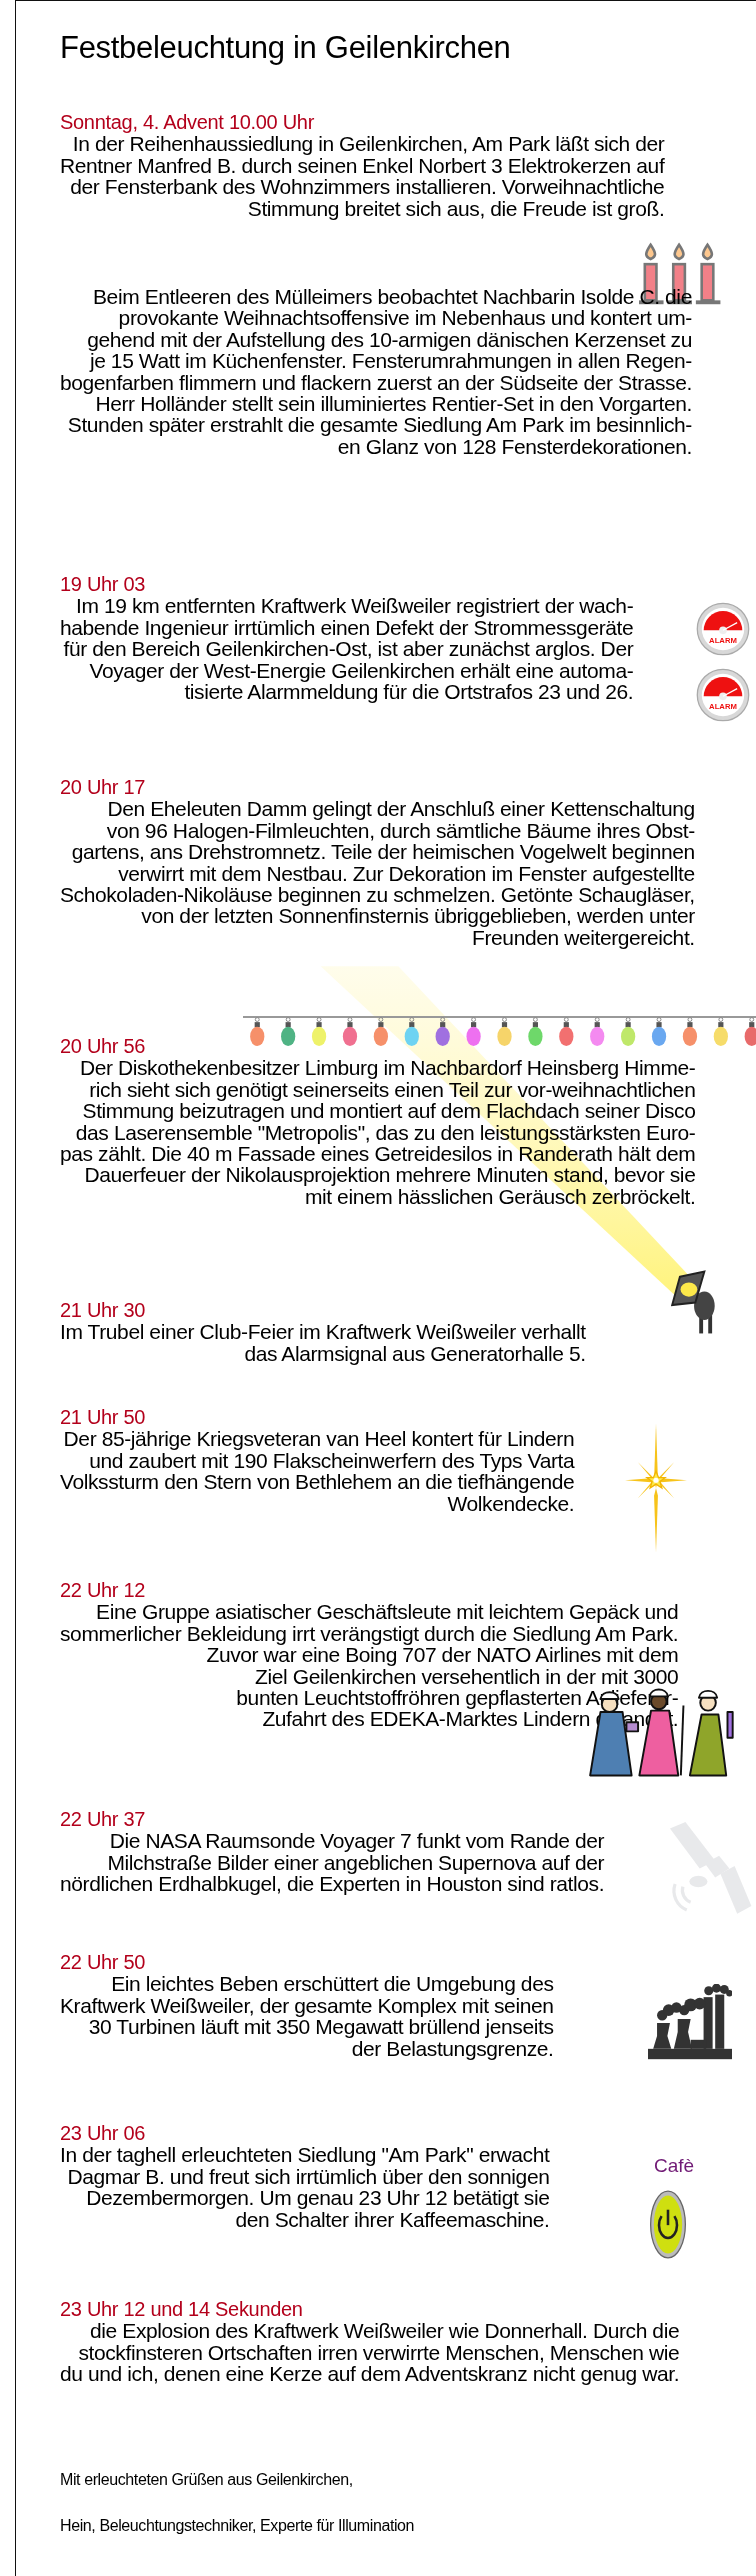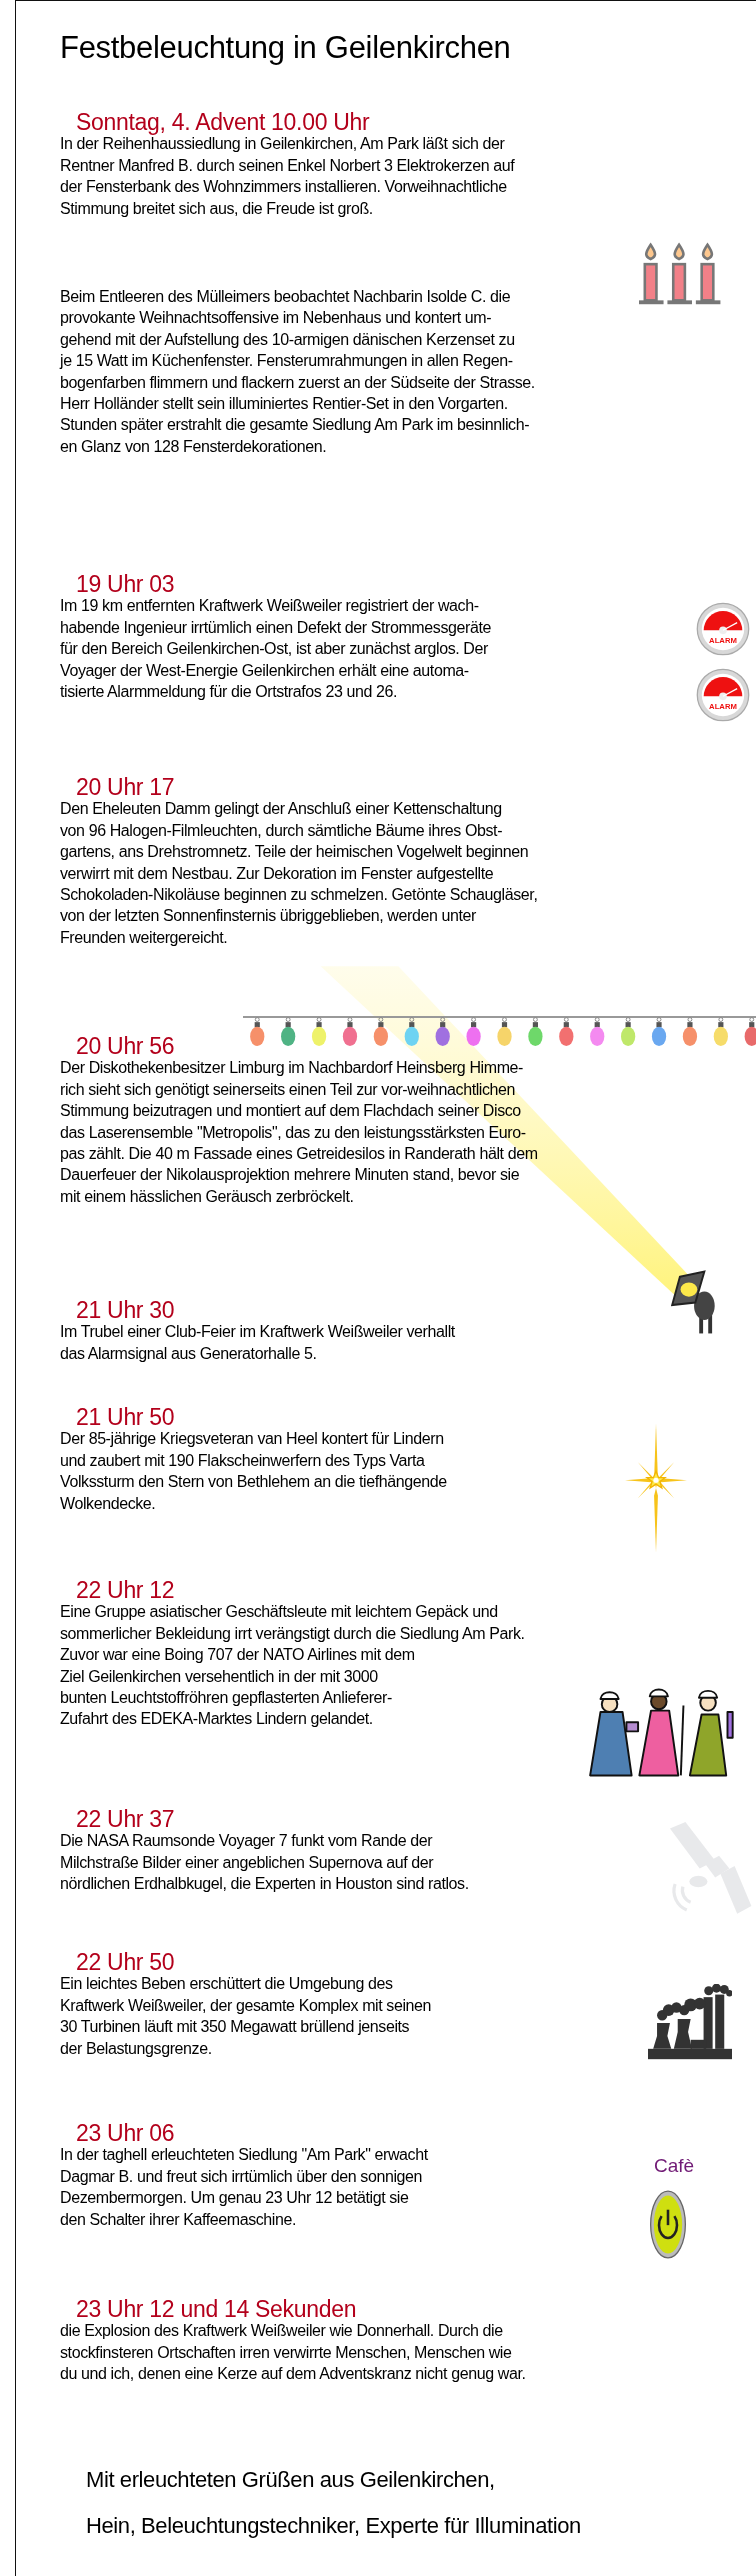--- a/index.html
+++ b/index.html
@@ -9,26 +9,26 @@
     border: 0.6px solid #111; background: #fff;
     font-family: "Liberation Sans", sans-serif; color: #000;
   }
   .title {
     position: absolute; left: 44px; top: 28.5px; margin: 0;
     font-size: 31px; font-weight: normal; letter-spacing: -0.3px; white-space: nowrap;
     font-family: "Liberation Sans", sans-serif;
   }
   .entry { position: absolute; left: 44px; }
   .entry .time {
-    color: #b3001b; font-size: 23px; line-height: 21.4px; white-space: nowrap; letter-spacing: -0.3px; margin-left: 16px;
+    color: #b3001b; font-size: 20px; line-height: 21.4px; white-space: nowrap; letter-spacing: -0.3px;
   }
   .entry .line {
-    font-size: 16px; line-height: 21.4px; white-space: nowrap; letter-spacing: -0.4px;
-  }
-  .closing { position: absolute; left: 44px; font-size: 22px; line-height: 21.4px; white-space: nowrap; letter-spacing: -0.4px; margin-left: 26px; }
+    font-size: 21px; line-height: 21.4px; white-space: nowrap; letter-spacing: -0.4px; text-align: right;
+  }
+  .closing { position: absolute; left: 44px; font-size: 16px; line-height: 21.4px; white-space: nowrap; letter-spacing: -0.4px; }
   .icon { position: absolute; }
   .beam {
     position: absolute; left: 0; top: 0; width: 757px; height: 2576px; pointer-events: none;
   }
   .cafe-label { position: absolute; color: #701a75; font-size: 19px; white-space: nowrap; }
 </style>
 </head>
 <body>
 
 <div class="page">

